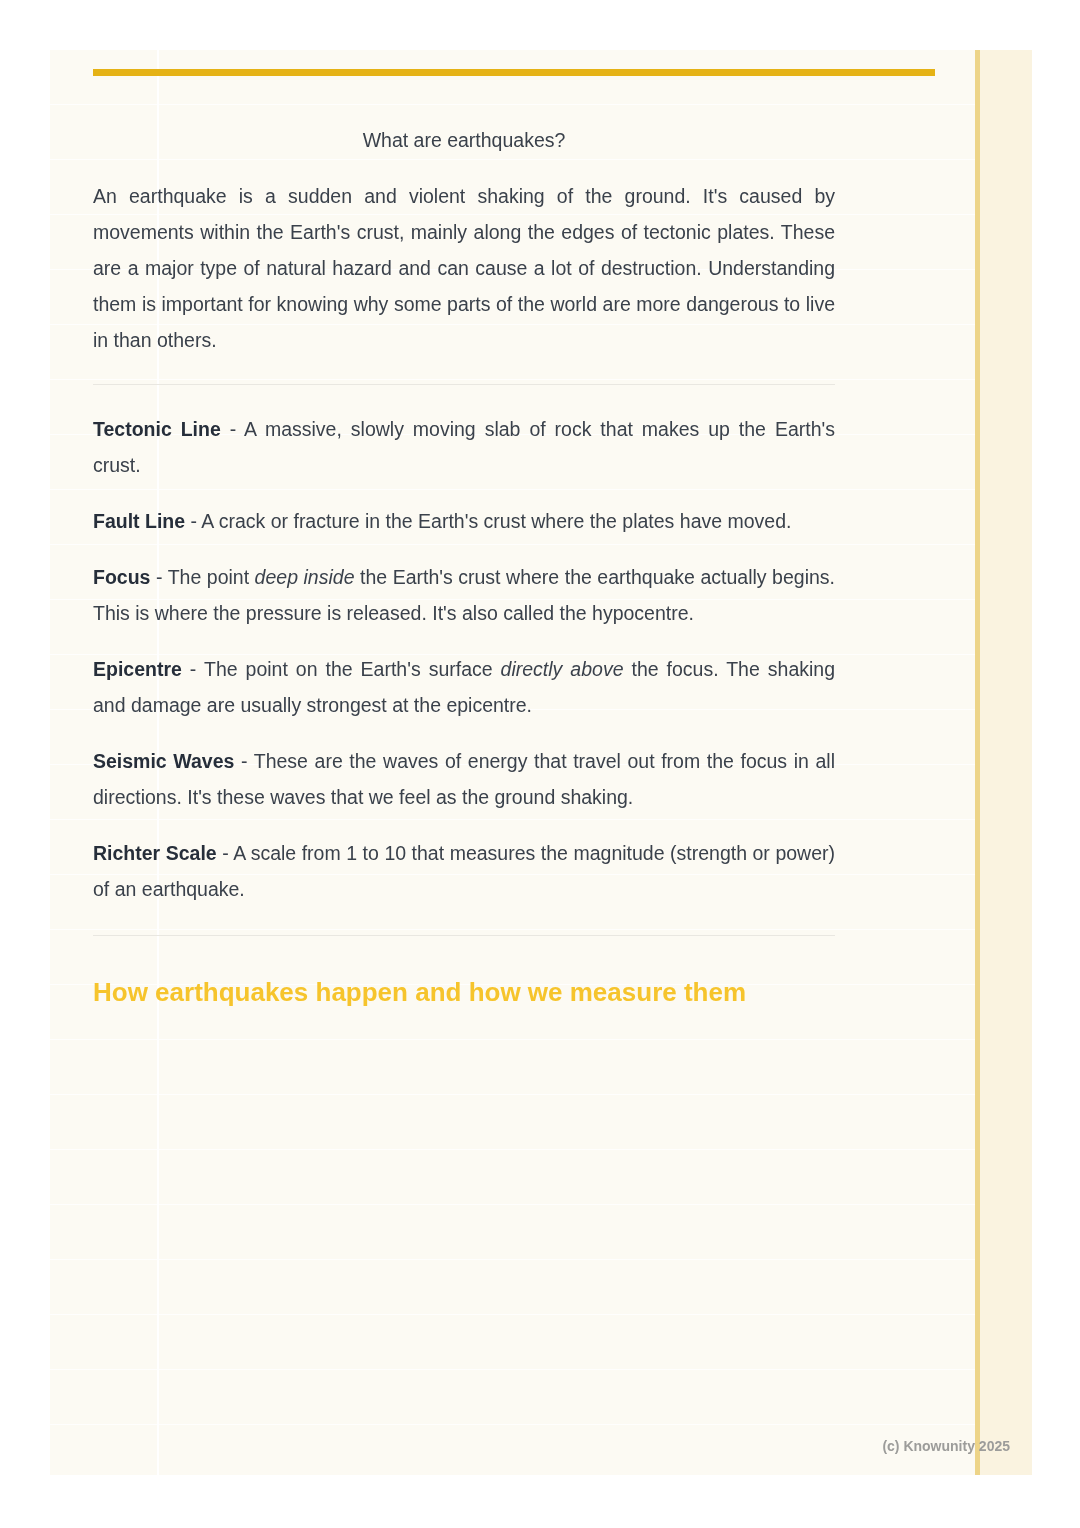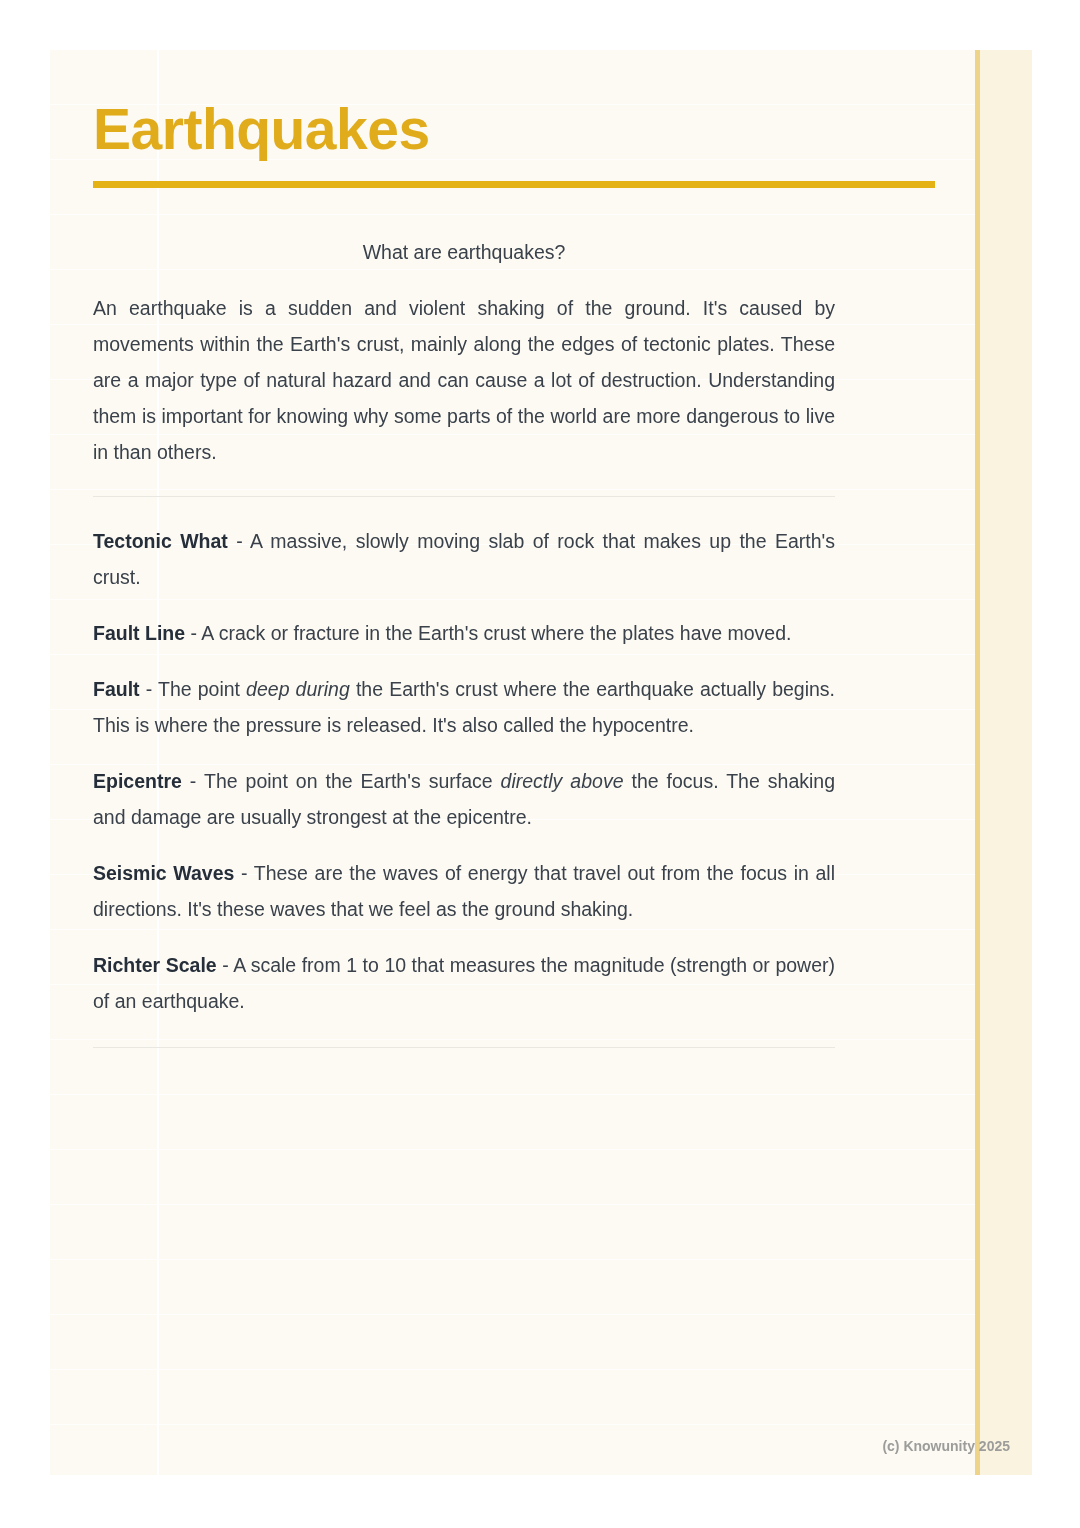--- a/index.html
+++ b/index.html
@@ -116,36 +116,36 @@
 </style>
 </head>
 <body>
 
 <div class="card">
   <div class="left-margin-line"></div>
   <div class="right-band"></div>
   <div class="yellow-margin-line"></div>
 
   <div class="content">
-    <h1 class="page-title">Earthquakes</h1>
     <div class="title-rule"></div>
 
     <p class="intro-question">What are earthquakes?</p>
     <p class="body-par">An earthquake is a sudden and violent shaking of the ground. It's caused by movements within the Earth's crust, mainly along the edges of tectonic plates. These are a major type of natural hazard and can cause a lot of destruction. Understanding them is important for knowing why some parts of the world are more dangerous to live in than others.</p>
 
     <hr class="divider">
 
 
     <div class="def-list">
-      <p class="def"><b>Tectonic What</b><span> - A massive, slowly moving slab of rock that makes up the Earth's crust.</span><i></i><span></span></p>
+      <p class="def"><b>Tectonic Line</b><span> - A massive, slowly moving slab of rock that makes up the Earth's crust.</span><i></i><span></span></p>
       <p class="def"><b>Fault Line</b><span> - A crack or fracture in the Earth's crust where the plates have moved.</span><i></i><span></span></p>
-      <p class="def"><b>Fault</b><span> - The point </span><i>deep during</i><span> the Earth's crust where the earthquake actually begins. This is where the pressure is released. It's also called the hypocentre.</span></p>
+      <p class="def"><b>Focus</b><span> - The point </span><i>deep inside</i><span> the Earth's crust where the earthquake actually begins. This is where the pressure is released. It's also called the hypocentre.</span></p>
       <p class="def"><b>Epicentre</b><span> - The point on the Earth's surface </span><i>directly above</i><span> the focus. The shaking and damage are usually strongest at the epicentre.</span></p>
       <p class="def"><b>Seismic Waves</b><span> - These are the waves of energy that travel out from the focus in all directions. It's these waves that we feel as the ground shaking.</span><i></i><span></span></p>
       <p class="def"><b>Richter Scale</b><span> - A scale from 1 to 10 that measures the magnitude (strength or power) of an earthquake.</span><i></i><span></span></p>
     </div>
 
     <hr class="divider second">
 
+    <h2 class="section-heading next-heading">How earthquakes happen and how we measure them</h2>
   </div>
 
   <div class="footer">(c) Knowunity 2025</div>
 </div>
 
 </body></html>

